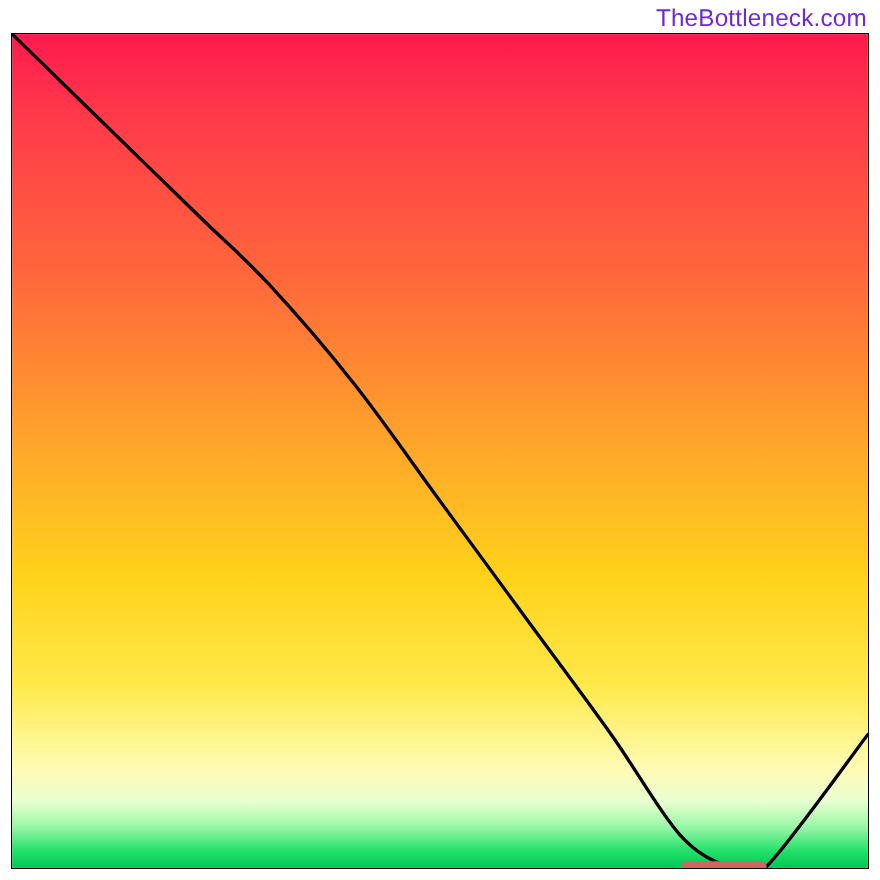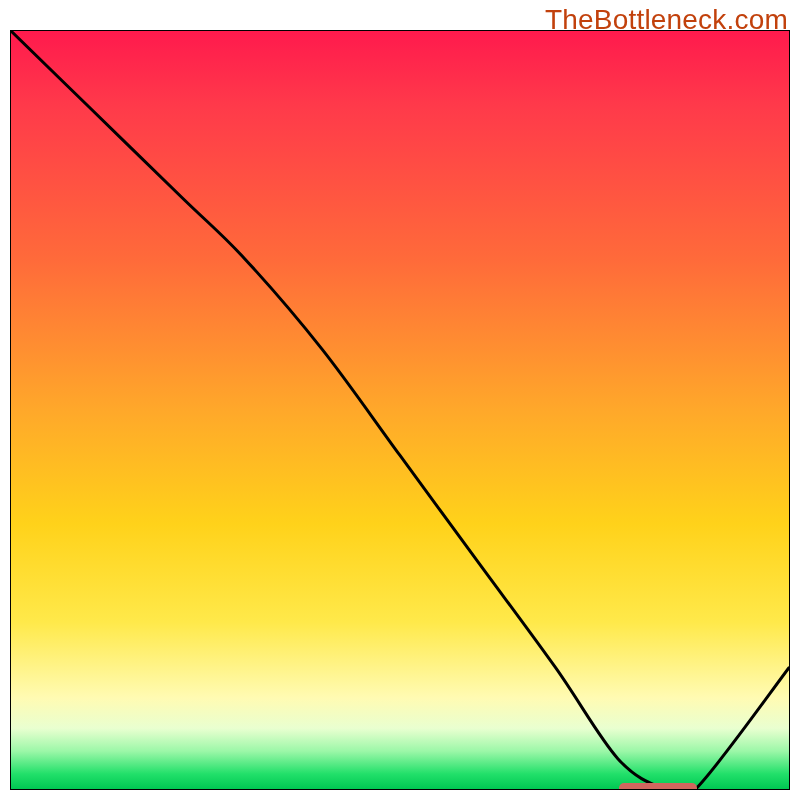--- a/index.html
+++ b/index.html
@@ -49,22 +49,22 @@
   .marker {
     position: absolute;
     height: 10px;
     border-radius: 5px;
     background: #d1665e;
   }
   .watermark {
     position: absolute;
     top: 4px;
     right: 12px;
-    color: #c2410c;
-    font-size: 28px;
+    color: #6d28d9;
+    font-size: 22px;
     font-weight: 500;
     letter-spacing: 0.2px;
     user-select: none;
   }
 </style>
 </head>
 <body>
 
 <div class="watermark">TheBottleneck.com</div>
 

